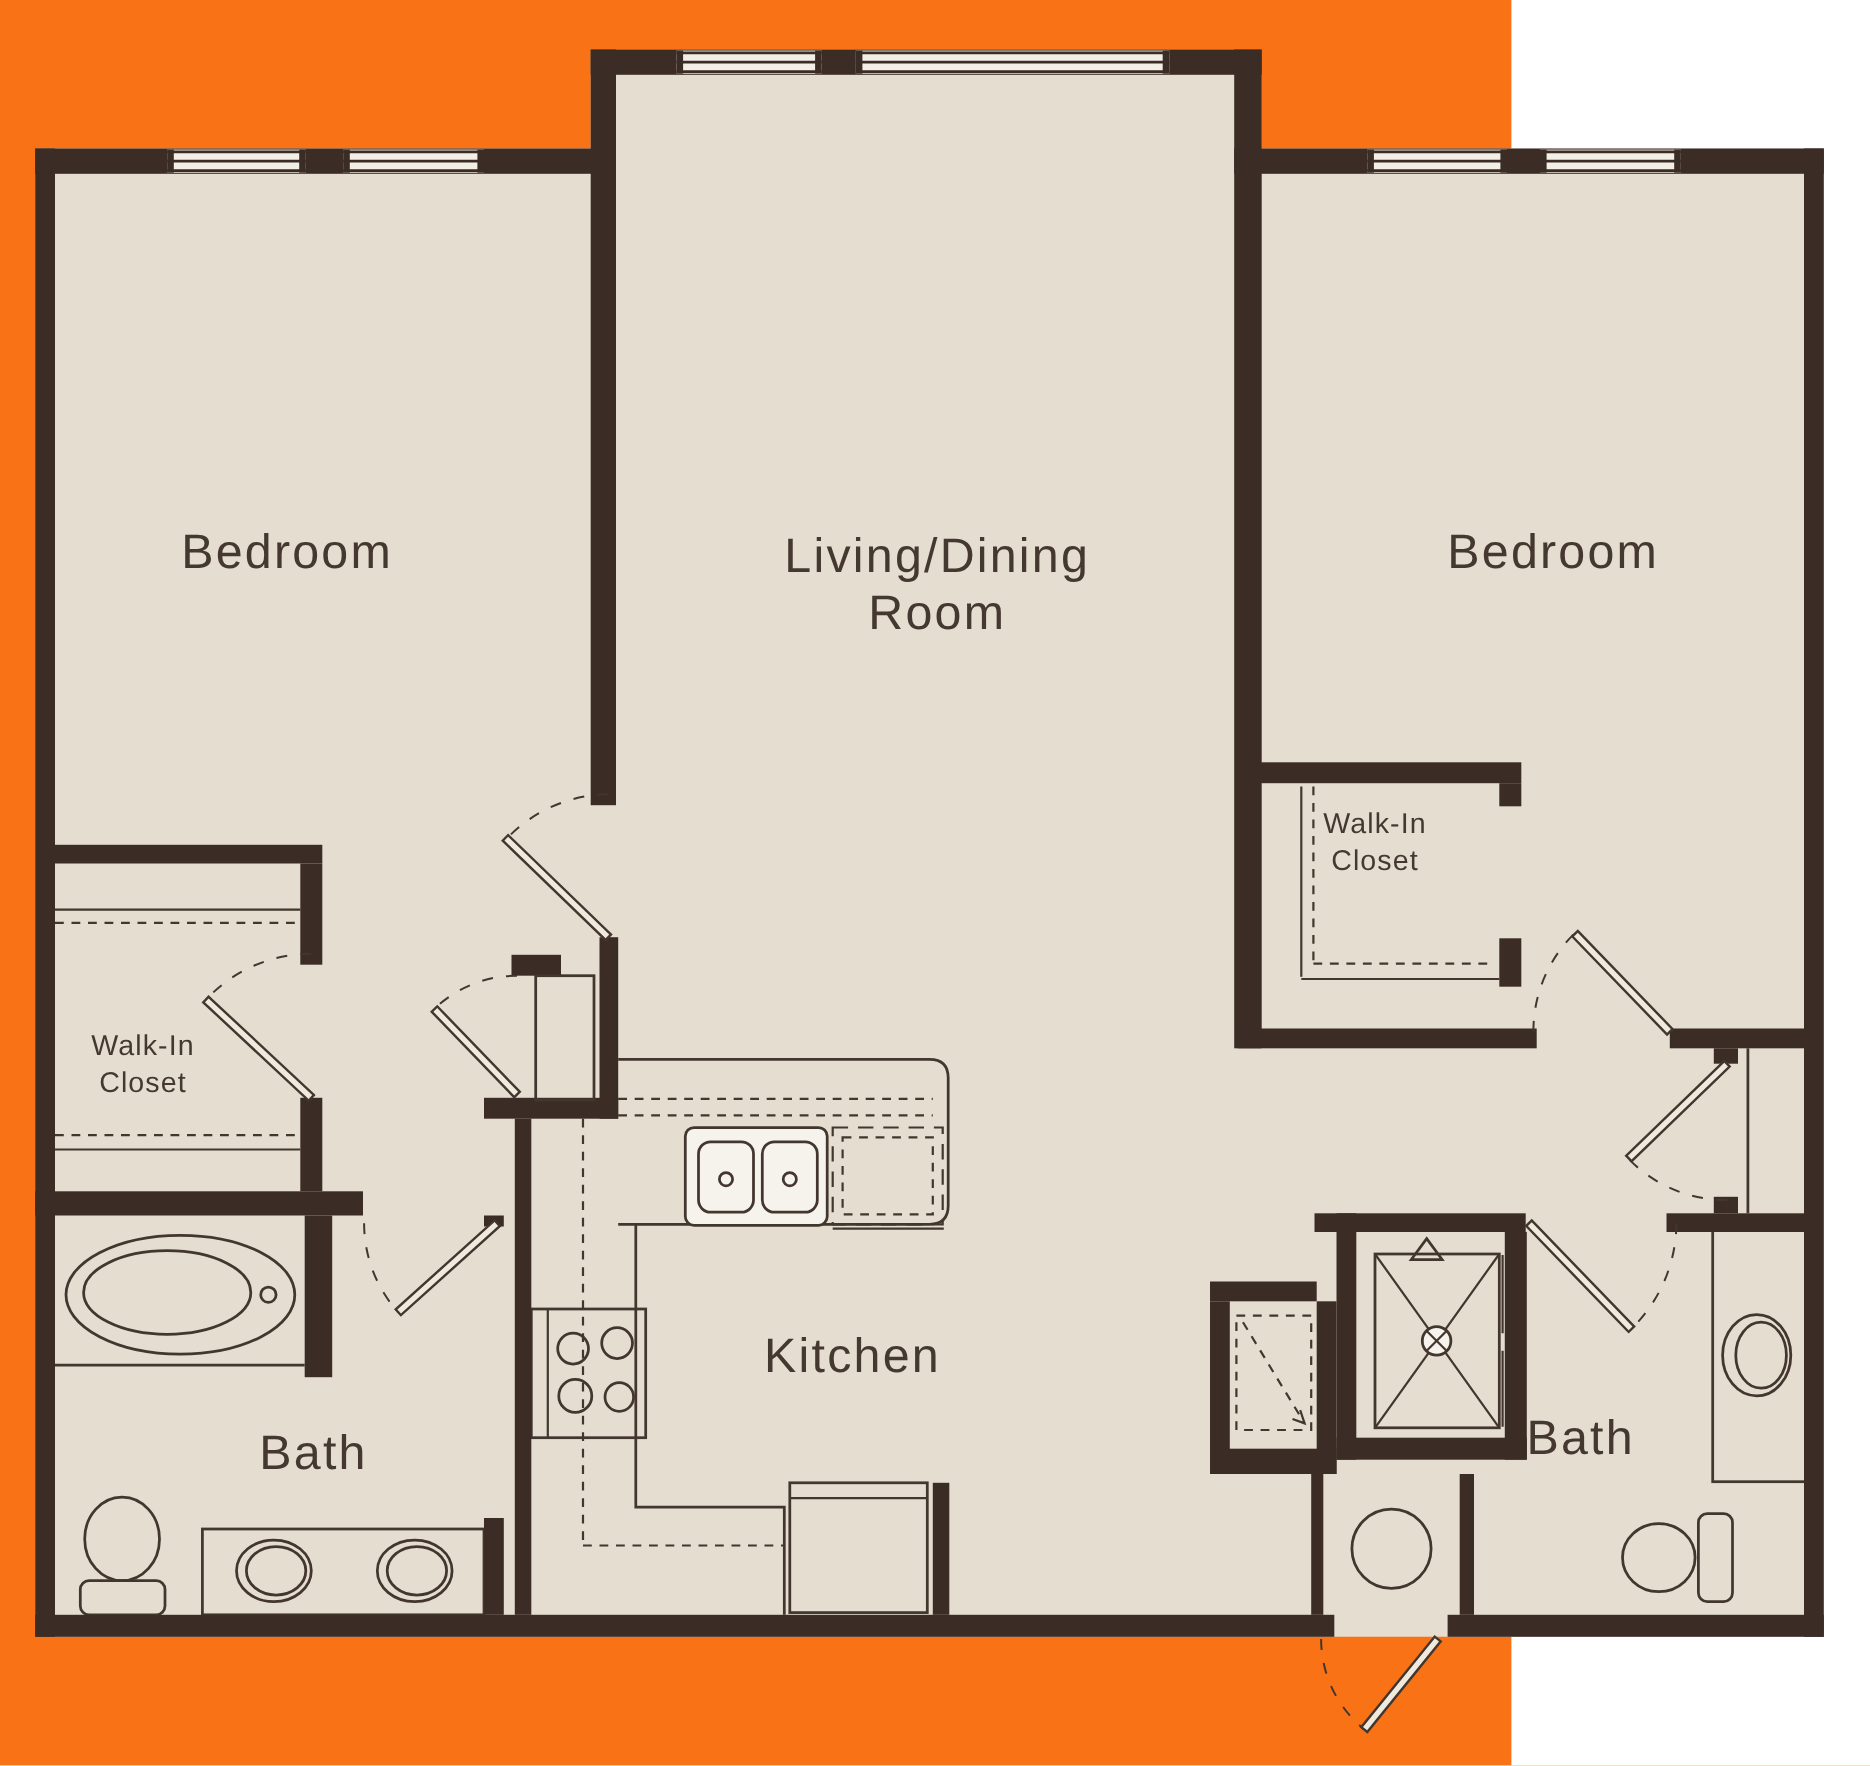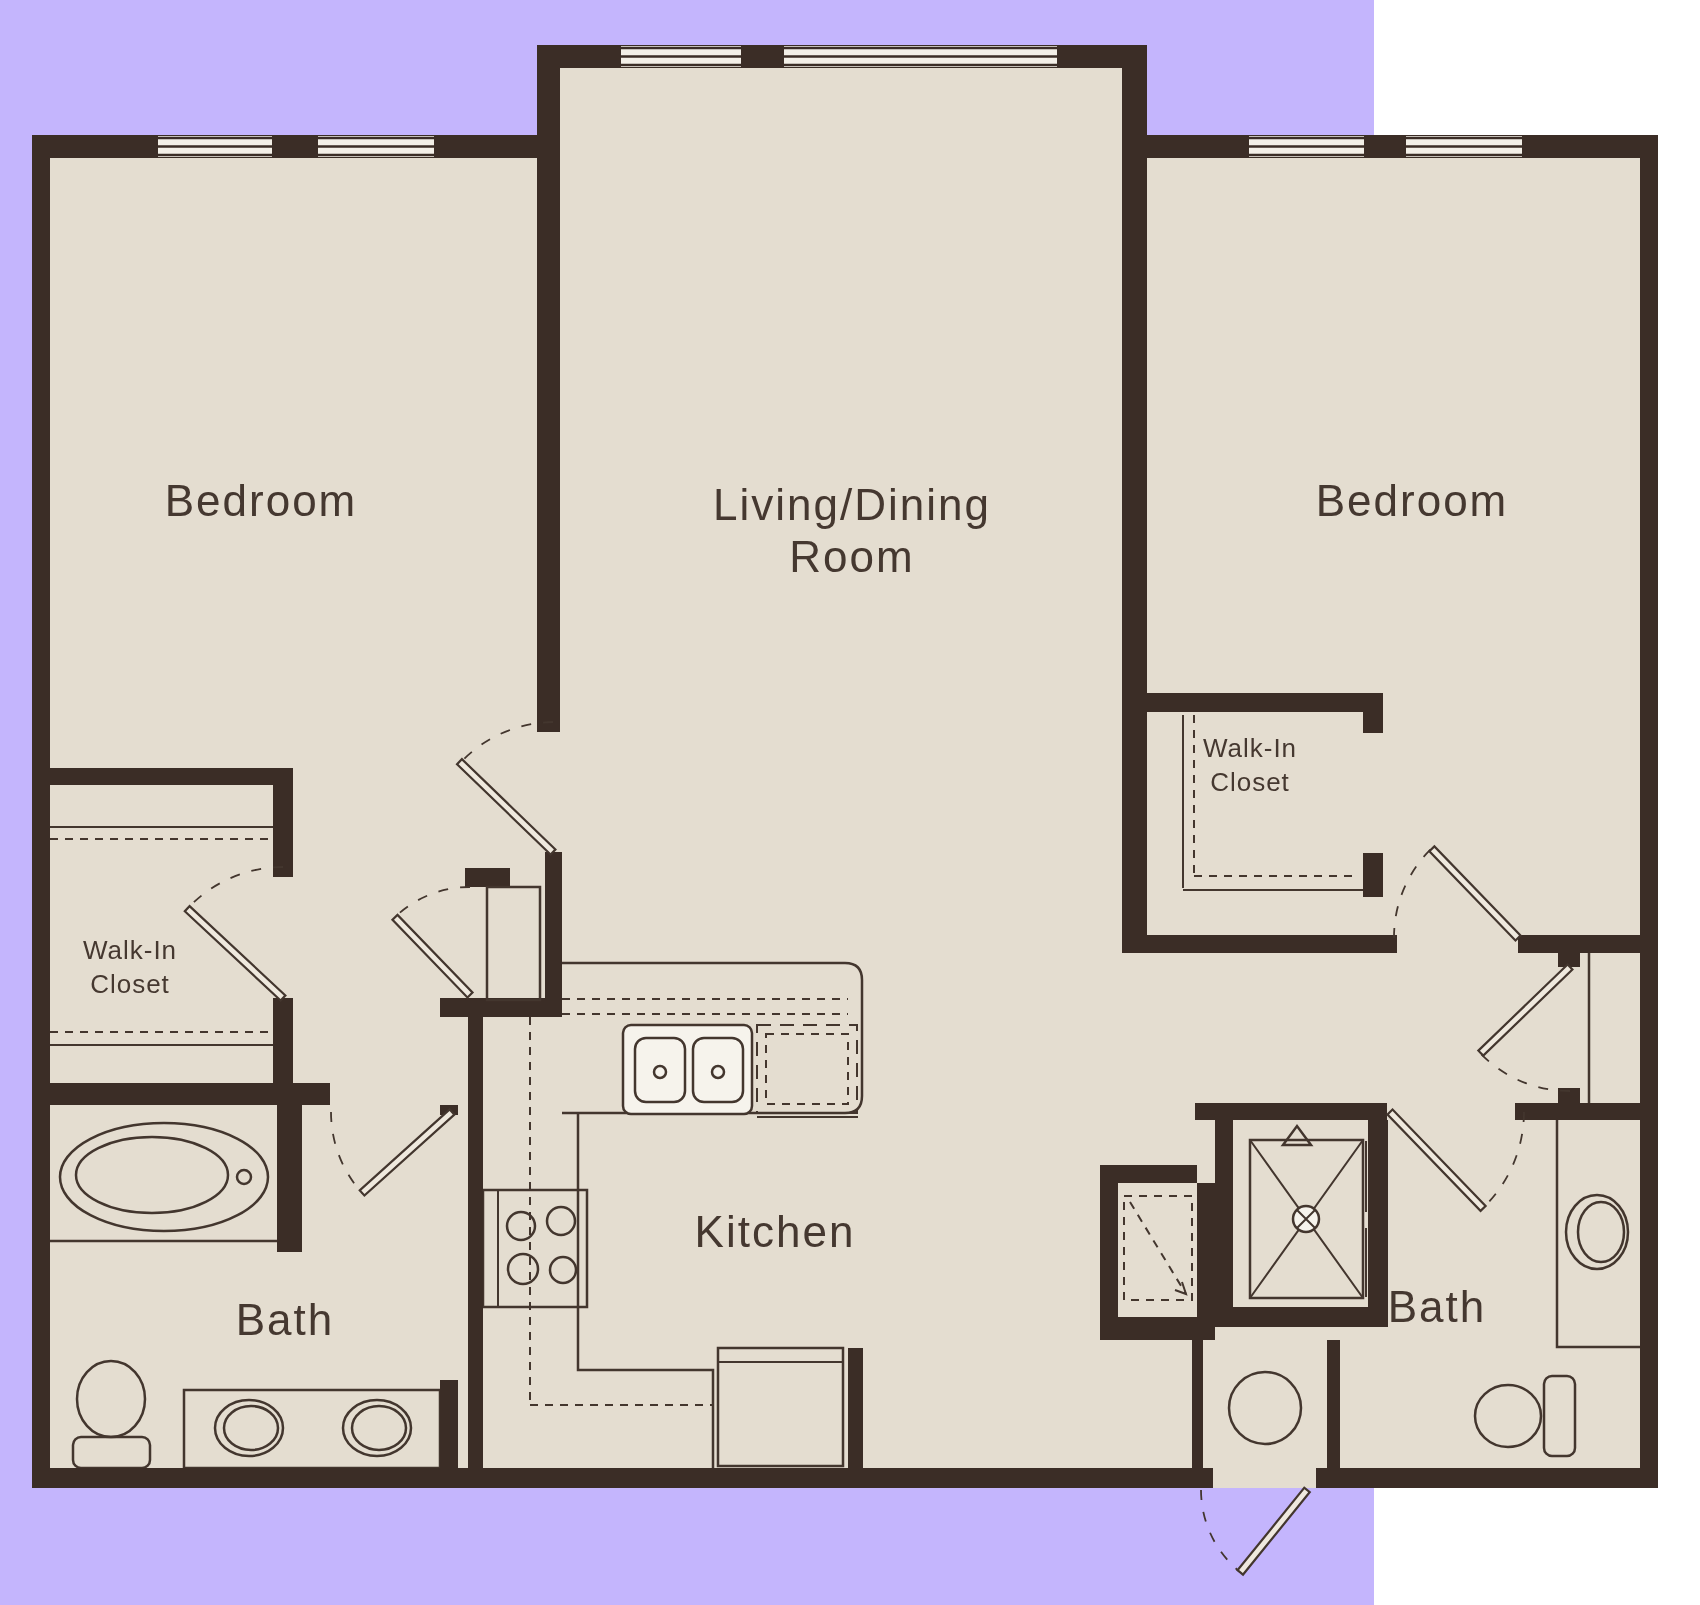--- a/index.html
+++ b/index.html
@@ -1,17 +1,17 @@
 <!DOCTYPE html>
 <html><head>
 <meta charset="utf-8">
 <style>
   html,body{margin:0;padding:0;background:#ffffff;}
   body{font-family:"Liberation Sans", sans-serif;}
-  .plan-wrap{width:1374px;height:1605px;position:relative;background:#c4b5fd;}
+  .plan-wrap{width:1374px;height:1605px;position:relative;background:#f97316;}
   svg{display:block}
   .wall{fill:#3b2d26;stroke:none}
   .floor{fill:#e4ddd0;stroke:none}
   .thin{stroke:#43362e;stroke-width:2.5;fill:none}
   .thin2{stroke:#43362e;stroke-width:2;fill:none}
   .dash{stroke:#43362e;stroke-width:2;fill:none;stroke-dasharray:14 9}
   .dashsm{stroke:#43362e;stroke-width:2;fill:none;stroke-dasharray:8 7}
   .fixture{stroke:#43362e;stroke-width:2.5;fill:none}
   .fixwhite{stroke:#43362e;stroke-width:2.5;fill:#f6f3ec}
   .leaf{fill:#efe9de;stroke:#43362e;stroke-width:2.2}

